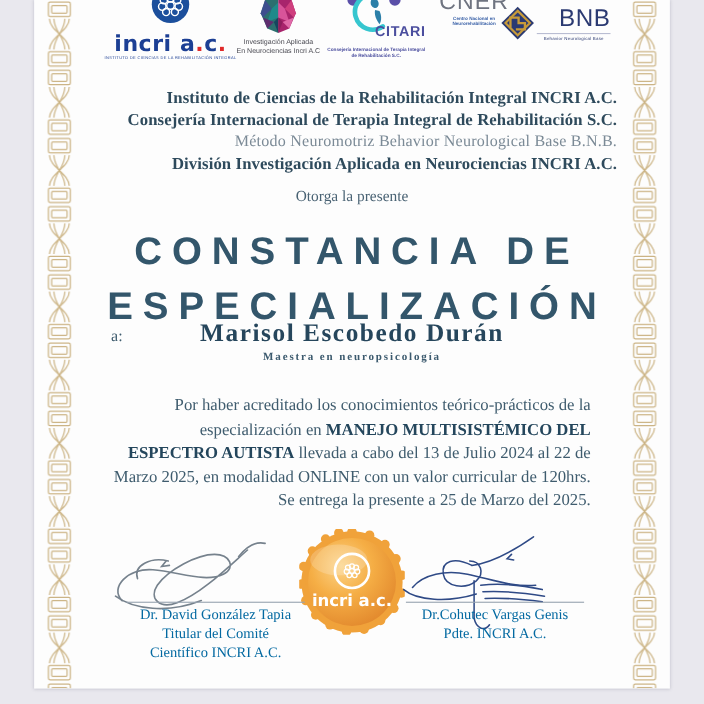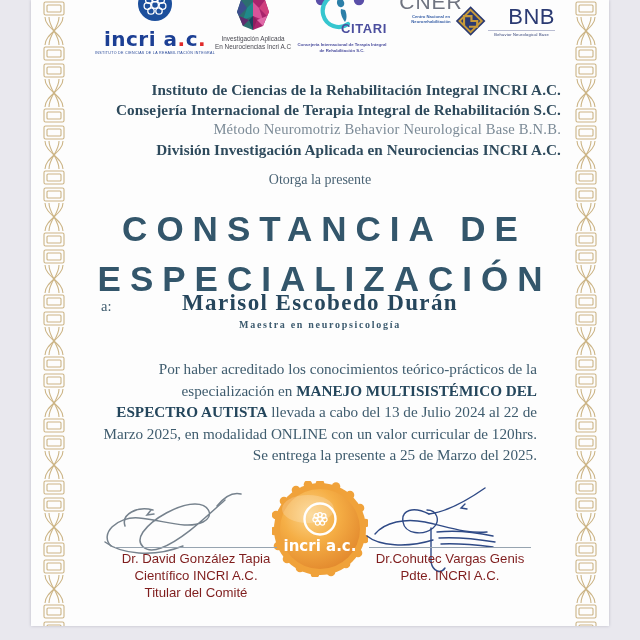--- a/index.html
+++ b/index.html
@@ -232,23 +232,23 @@
   .sig.left  { left: 12px; }
   .sig.right { right: 6px; }
   .sig-ink { height: 76px; position: relative; }
   .sig-ink svg { position: absolute; left: 0; top: 0; width: 210px; height: 90px; }
   .sig-rule {
     border-top: 1px solid #97a4b0;
     margin: 0 24px;
     position: relative; top: -13px;
   }
   .sig-cap {
-    font-family: Liberation Sans, sans-serif;
+    font-family: Liberation Serif, serif;
     font-size: 13.2px;
-    color: #7f1d1d;
+    color: #0369a1;
     line-height: 1.28;
     position: relative; top: -10px; text-align: center;
   }
 </style>
 </head>
 <body>
 
 <div id="page">
   <div class="sheet">
 
@@ -460,22 +460,22 @@
               <path d="M34 42 C30 30, 46 22, 62 26"></path>
               <path d="M60 26 L56 31 L63 30"></path>
               <path d="M14 58 C30 70, 62 74, 92 62"></path>
               <path d="M126 22 C134 12, 142 8, 150 10"></path>
             </g>
           </svg>
         </div>
         <div class="sig-rule"></div>
         <div class="sig-cap">
           <div>Dr. David González Tapia</div>
+          <div>Titular del Comité</div>
           <div>Científico INCRI A.C.</div>
-          <div>Titular del Comité</div>
         </div>
       </div>
 
       <div class="sig right">
         <div class="sig-ink">
           <svg viewBox="0 0 210 90" xmlns="http://www.w3.org/2000/svg">
             <g fill="none" stroke="#2f4a86" stroke-width="1.4" stroke-linecap="round">
               <path d="M140 4 C120 18, 100 28, 84 30"></path>
               <path d="M84 30 C68 22, 56 26, 58 38 C60 50, 78 52, 88 44 C96 37, 92 26, 82 26"></path>
               <path d="M30 50 C40 38, 60 34, 80 38 C100 42, 120 50, 142 48"></path>

